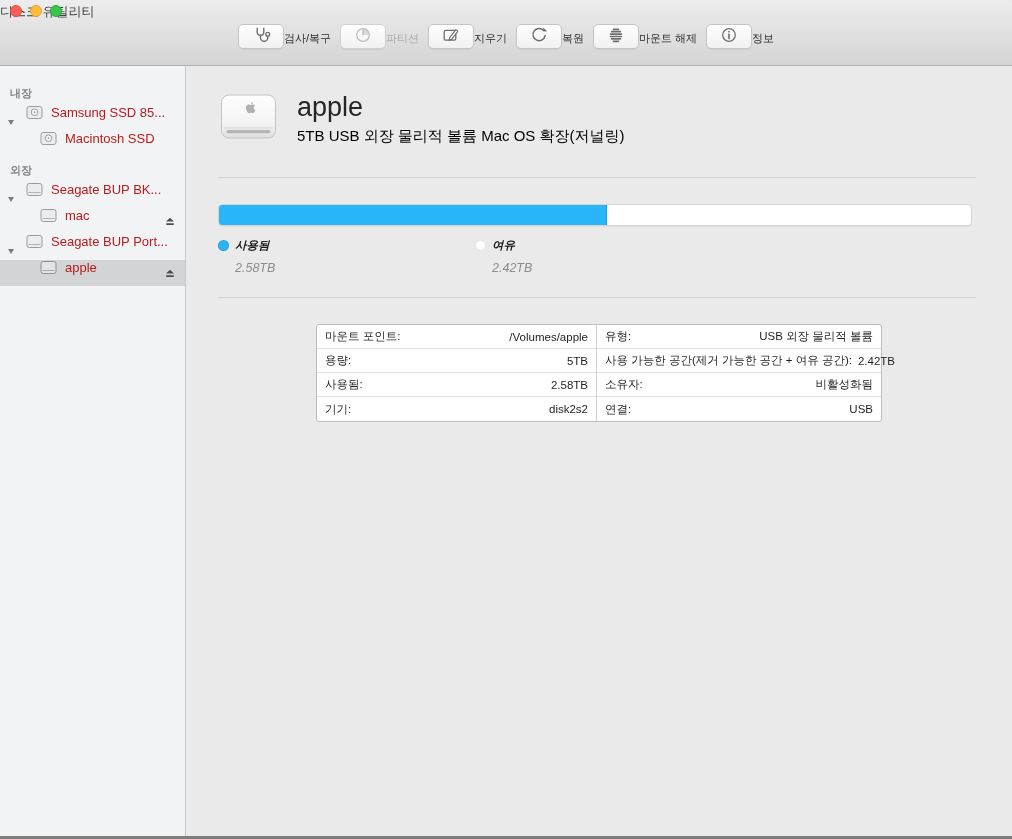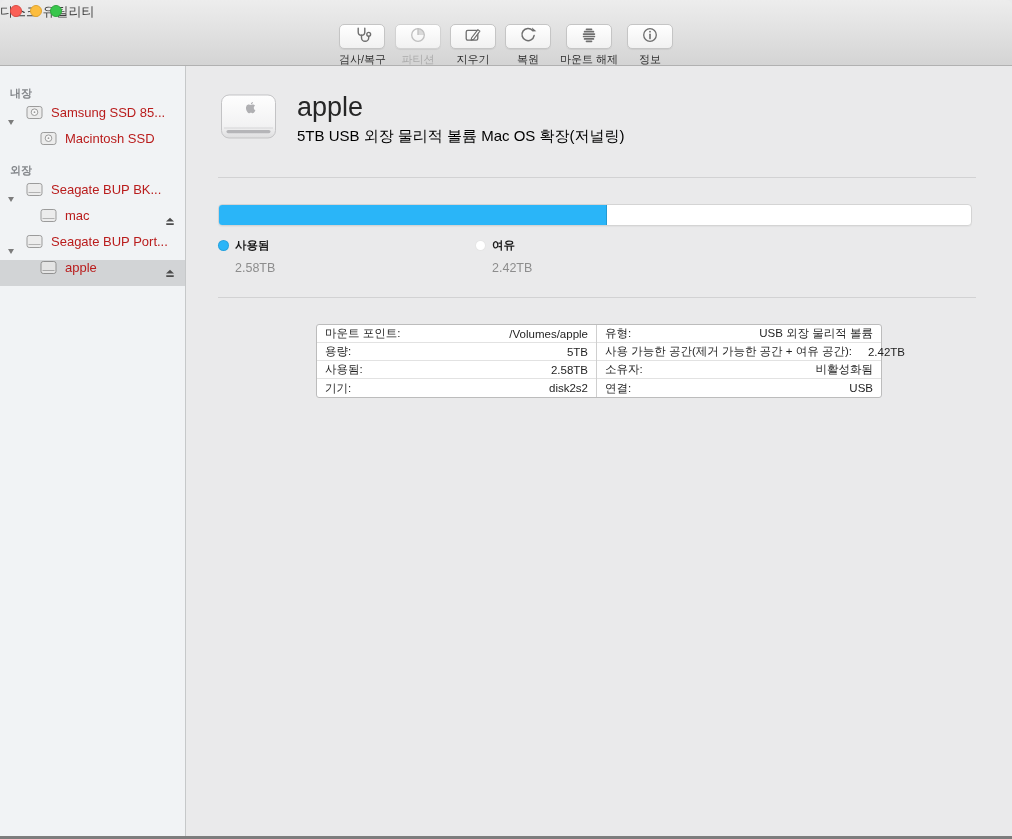--- a/index.html
+++ b/index.html
@@ -12,21 +12,21 @@
             border-bottom:1px solid #b1b1b1; }
   .titlebar { height:22px; position:relative; display:flex; align-items:center; justify-content:flex-start; }
   .traffic { position:absolute; left:10px; top:5px; display:flex; gap:8px; }
   .tl { width:12px; height:12px; border-radius:50%; cursor:default; }
   .tl.red    { background:#fa5f56; border:1px solid #dd4b43; }
   .tl.yellow { background:#fcbd3e; border:1px solid #dfa32e; }
   .tl.green  { background:#38c64c; border:1px solid #2ea73d; }
   .wtitle { font-size:13px; color:#3d3d3d; margin-top:2px; }
 
   .toolbar { height:44px; display:flex; justify-content:center; align-items:flex-start; gap:9px; padding-top:2px; }
-  .tbtn-wrap { display:flex; flex-direction:column; align-items:center; }
+  .tbtn-wrap { display:flex; flex-direction:row; align-items:center; }
   .tbtn { width:46px; height:25px; border-radius:5px; background:linear-gradient(#ffffff,#f1f1f1);
           border:1px solid #c5c5c5; box-shadow:0 1px 1px rgba(0,0,0,.06);
           display:flex; align-items:center; justify-content:center; color:#6e6e6e; cursor:default; }
   .tlabel { font-size:11px; color:#2d2d2d; margin-top:3px; white-space:nowrap; }
   .tbtn-wrap.disabled .tbtn { color:#bfbfbf; border-color:#d2d2d2; }
   .tbtn-wrap.disabled .tlabel { color:#ababab; }
 
   
   .content { flex:1; display:flex; min-height:0; }
   .sidebar { width:186px; flex:0 0 186px; background:#f1f3f5; border-right:1px solid #c6c8c9; padding-top:14px; }
@@ -51,36 +51,36 @@
   .sep { height:1px; background:#d2d2d3; margin-left:32px; margin-right:36px; }
   .sep1 { margin-top:31px; }
   .sep2 { margin-top:22px; }
 
   
   .usage-bar { margin:26px 40px 0 32px; height:22px; background:#ffffff; border:1px solid #d4d4d4;
                border-radius:4px; overflow:hidden; box-shadow:0 1px 1px rgba(0,0,0,.04); }
   .seg-used { height:100%; border-right:1px solid rgba(0,0,0,.15); }
 
   
-  .legend { display:flex; margin:12px 0 0 32px; }
+  .legend { display:flex; margin:12px 0 0 32px;font-style:italic; }
   .litem { width:257px; }
   .lhead { display:flex; align-items:center; gap:6px; font-size:11.5px; font-weight:700; color:#1a1a1a; }
   .swatch { width:11px; height:11px; border-radius:50%; box-shadow:inset 0 0 0 1px rgba(0,0,0,.10); flex:0 0 11px; }
   .swatch.purgeable { background:repeating-linear-gradient(45deg,#ffffff 0 2px,#d8d8d8 2px 4px); }
   .swatch.free { background:#ffffff; }
   .lvalue { margin:8px 0 0 17px; font-size:12.5px; color:#8d8d8d; }
 
   
   .detail-table { margin:26px auto 0; width:566px; background:#ffffff; border:1px solid #bcbcbc;
                   border-radius:3px; display:flex; font-size:11.5px; }
   .dcol { display:flex; flex-direction:column; }
   .dcol.left  { width:280px; border-right:1px solid #cfcfcf; }
   .dcol.right { width:284px; }
-  .drow { height:18px; display:flex; align-items:center; justify-content:space-between;
-          padding:0 8px; border-bottom:1px solid #e2e2e2; gap:16px; }
+  .drow { height:24px; display:flex; align-items:center; justify-content:space-between;
+          padding:0 8px; border-bottom:1px solid #e2e2e2; gap:6px; }
   .drow:last-child { border-bottom:none; }
   .dlabel { color:#1f1f1f; white-space:nowrap; }
   .dvalue { color:#1f1f1f; white-space:nowrap; }
 </style>
 </head>
 <body>
 
 <div class="window">
 
   <header class="chrome">

